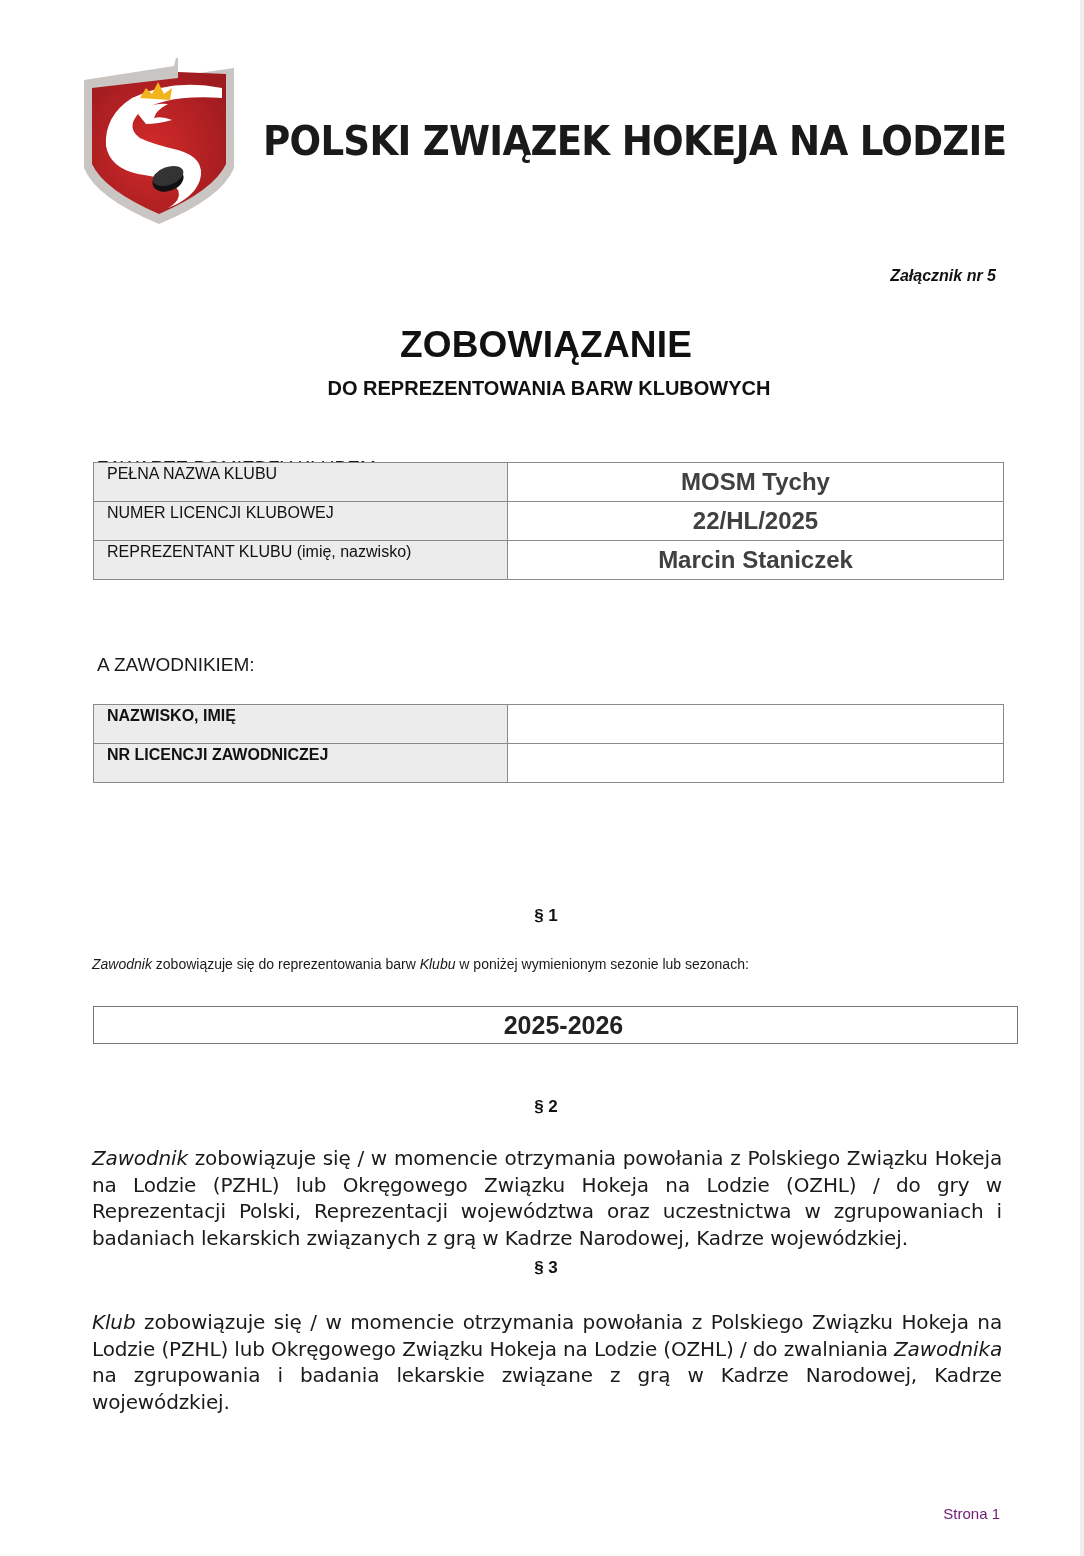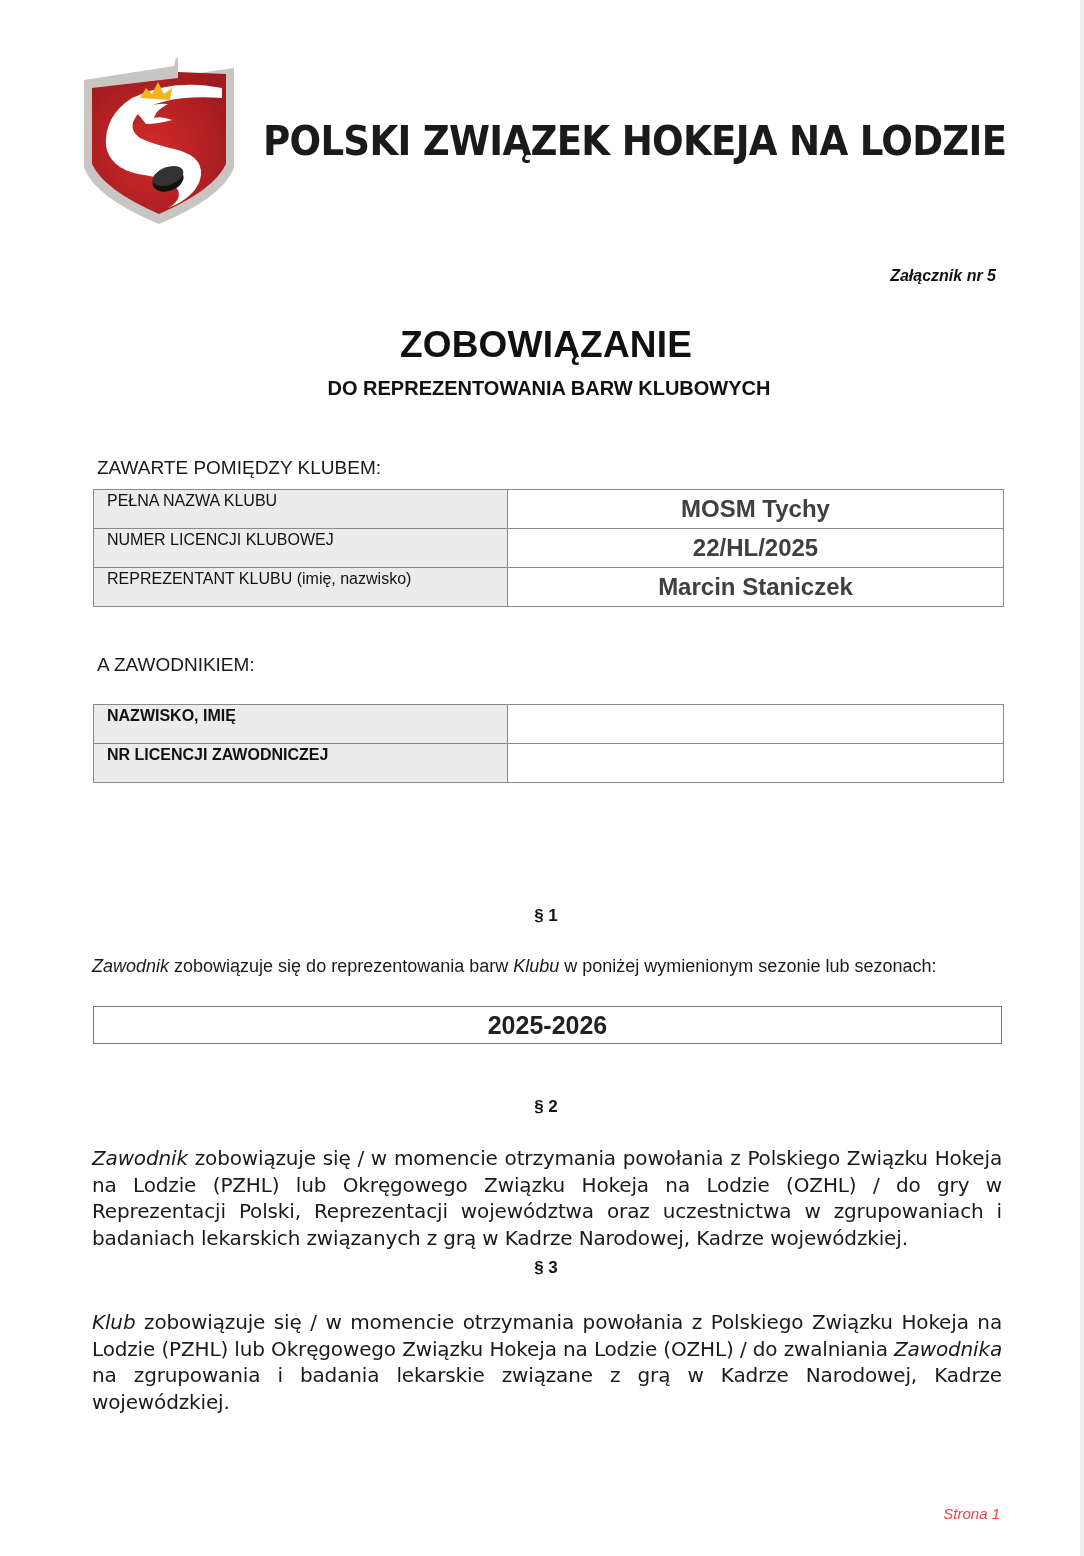--- a/index.html
+++ b/index.html
@@ -38,48 +38,48 @@
     }
     table.form td { border: 1.5px solid #8a8a8a; height: 36px; padding: 0; vertical-align: top; }
     table.form td.key {
       width: 400px; background: #ececec; font-size: 16px; color: #111;
       padding: 2px 0 0 13px;
     }
     table.form td.val {
       background: #ffffff; text-align: center; font-weight: bold; font-size: 24px; color: #404040;
       vertical-align: middle;
     }
-    .tbl-club { top: 489px; border-radius: 22px; }
+    .tbl-club { top: 462px; border-radius: 22px; }
     .tbl-player { top: 704px; font-weight: bold; }
     .tbl-player td.key { padding-left: 15px; padding-top: 3px; }
 
     .para-mark {
       position: absolute; left: 0; width: 1092px; text-align: center; font-weight: bold; font-size: 17px;
     }
     .pm1 { top: 906px; font-family: "Liberation Sans", sans-serif; }
     .pm2 { top: 1097px; }
     .pm3 { top: 1258px; }
 
-    .s1-text { position: absolute; left: 92px; top: 956px; font-size: 18px; color: #1a1a1a; white-space: nowrap; }
+    .s1-text { position: absolute; left: 92px; top: 956px; font-size: 14px; color: #1a1a1a; white-space: nowrap; }
     .season-box {
       position: absolute; left: 93px; top: 1006px; width: 907px; height: 36px;
       border: 1.5px solid #777; text-align: center; font-weight: bold; font-size: 25px;
-      line-height: 37px; color: #222;
+      line-height: 37px; color: #222; padding-left: 16px;
     }
 
     .body-text {
       position: absolute; left: 92px; width: 910px; font-family: "DejaVu Sans", sans-serif;
       font-size: 20px; line-height: 26.5px; color: #1a1a1a; text-align: justify;
       letter-spacing: -0.15px;
     }
     .s2-text { top: 1145px; }
     .s3-text { top: 1309px; }
     em { font-style: italic; }
 
-    .page-num { position: absolute; right: 84px; top: 1505px; font-style: italic; font-size: 15px; color: #ef4444; }
+    .page-num { position: absolute; right: 84px; top: 1505px; font-size: 15px; color: #701a75; }
   </style>
 </head>
 <body>
 
 <div class="right-edge"></div>
 
 <svg class="logo" viewBox="0 0 154 166">
   <defs>
     <radialGradient id="redg" cx="45%" cy="55%" r="65%">
       <stop offset="0%" stop-color="#d32a2a"></stop>

